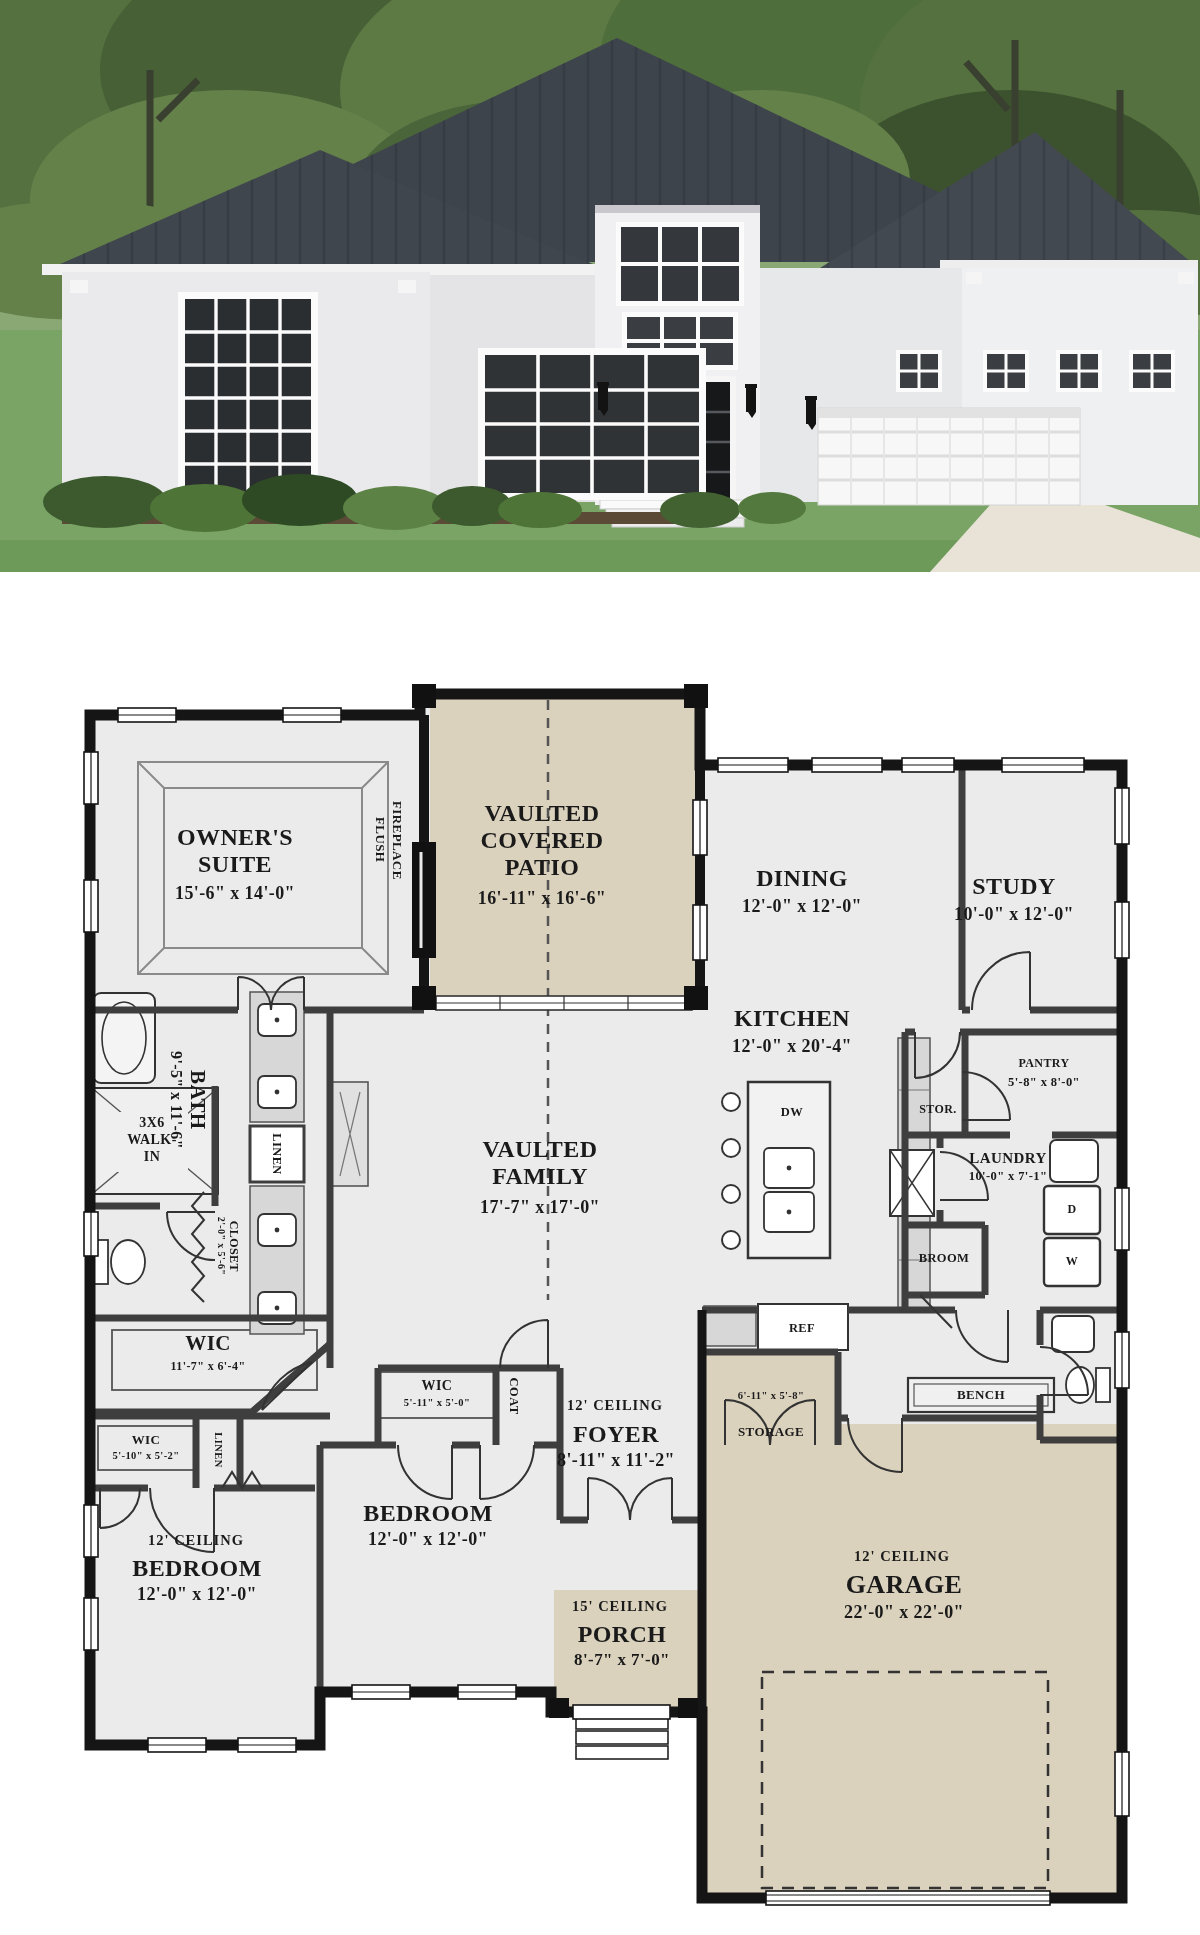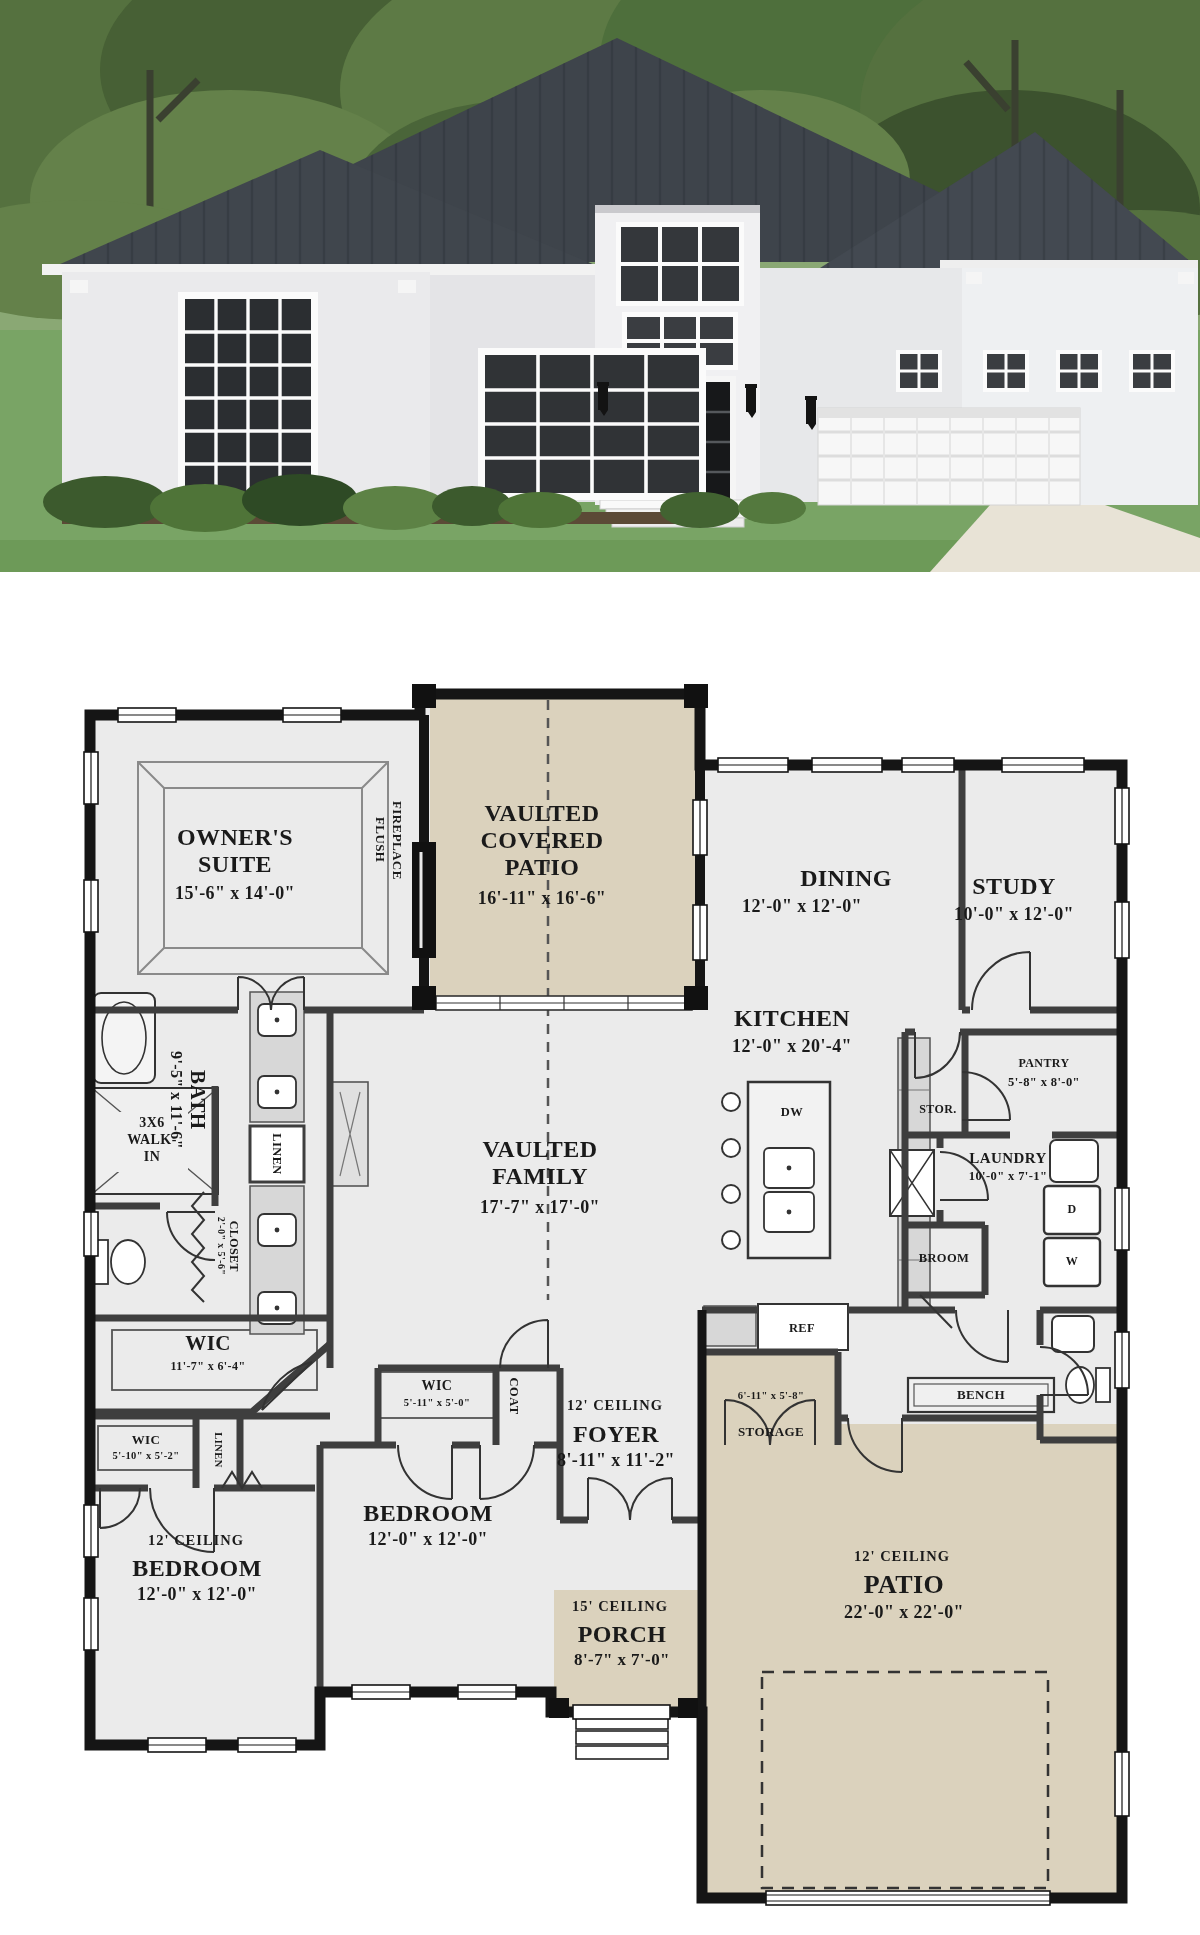--- a/index.html
+++ b/index.html
@@ -362,21 +362,21 @@
     <div class="lbl rm wrap" style="left:235px;top:851px;width:170px">OWNER'S SUITE</div>
     <div class="lbl dm" style="left:235px;top:893px">15'-6" x 14'-0"</div>
 
     <div class="lbl md2 vlr" style="left:388px;top:856px;height:150px">
       <span style="inline-size:118px;white-space:normal;line-height:1.3">FLUSH FIREPLACE</span>
     </div>
 
     <div class="lbl rm wrap" style="left:542px;top:840px;width:170px">VAULTED COVERED PATIO</div>
     <div class="lbl dm" style="left:542px;top:898px">16'-11" x 16'-6"</div>
 
-    <div class="lbl rm" style="left:846px;top:878px">DINING</div>
+    <div class="lbl rm" style="left:802px;top:878px">DINING</div>
     <div class="lbl dm" style="left:802px;top:906px">12'-0" x 12'-0"</div>
 
     <div class="lbl rm" style="left:1014px;top:886px">STUDY</div>
     <div class="lbl dm" style="left:1014px;top:914px">10'-0" x 12'-0"</div>
 
     <div class="lbl rm" style="left:792px;top:1018px">KITCHEN</div>
     <div class="lbl dm" style="left:792px;top:1046px">12'-0" x 20'-4"</div>
 
     <div class="lbl rm wrap" style="left:540px;top:1163px;width:140px">VAULTED FAMILY</div>
     <div class="lbl dm" style="left:540px;top:1207px">17'-7" x 17'-0"</div>
@@ -443,17 +443,17 @@
     <div class="lbl dm" style="left:197px;top:1594px">12'-0" x 12'-0"</div>
 
     <div class="lbl rm" style="left:428px;top:1513px">BEDROOM</div>
     <div class="lbl dm" style="left:428px;top:1539px">12'-0" x 12'-0"</div>
 
     <div class="lbl ceil" style="left:620px;top:1606px">15' CEILING</div>
     <div class="lbl rm" style="left:622px;top:1634px">PORCH</div>
     <div class="lbl dm" style="left:622px;top:1660px;font-size:17px">8'-7" x 7'-0"</div>
 
     <div class="lbl ceil" style="left:902px;top:1556px">12' CEILING</div>
-    <div class="lbl" style="left:904px;top:1585px;font-size:26px">PATIO</div>
+    <div class="lbl" style="left:904px;top:1585px;font-size:26px">GARAGE</div>
     <div class="lbl dm" style="left:904px;top:1612px">22'-0" x 22'-0"</div>
   </div>
 
 </div>
 
 </body></html>

